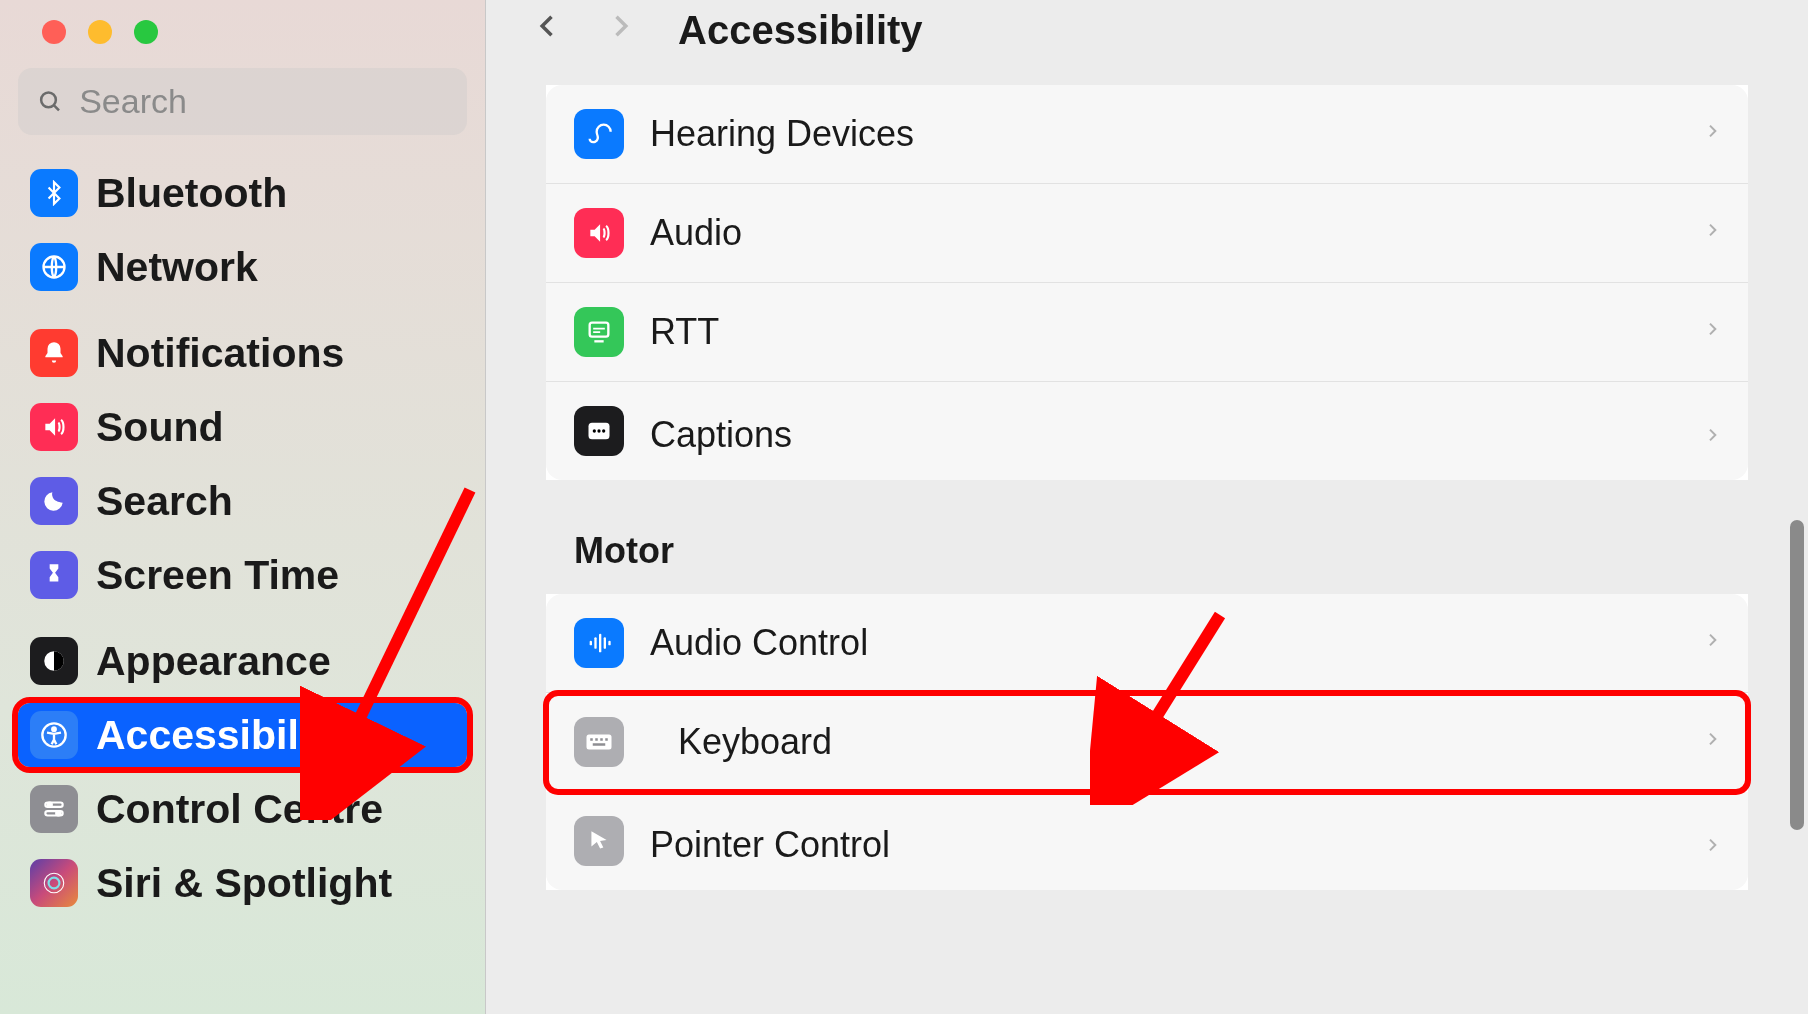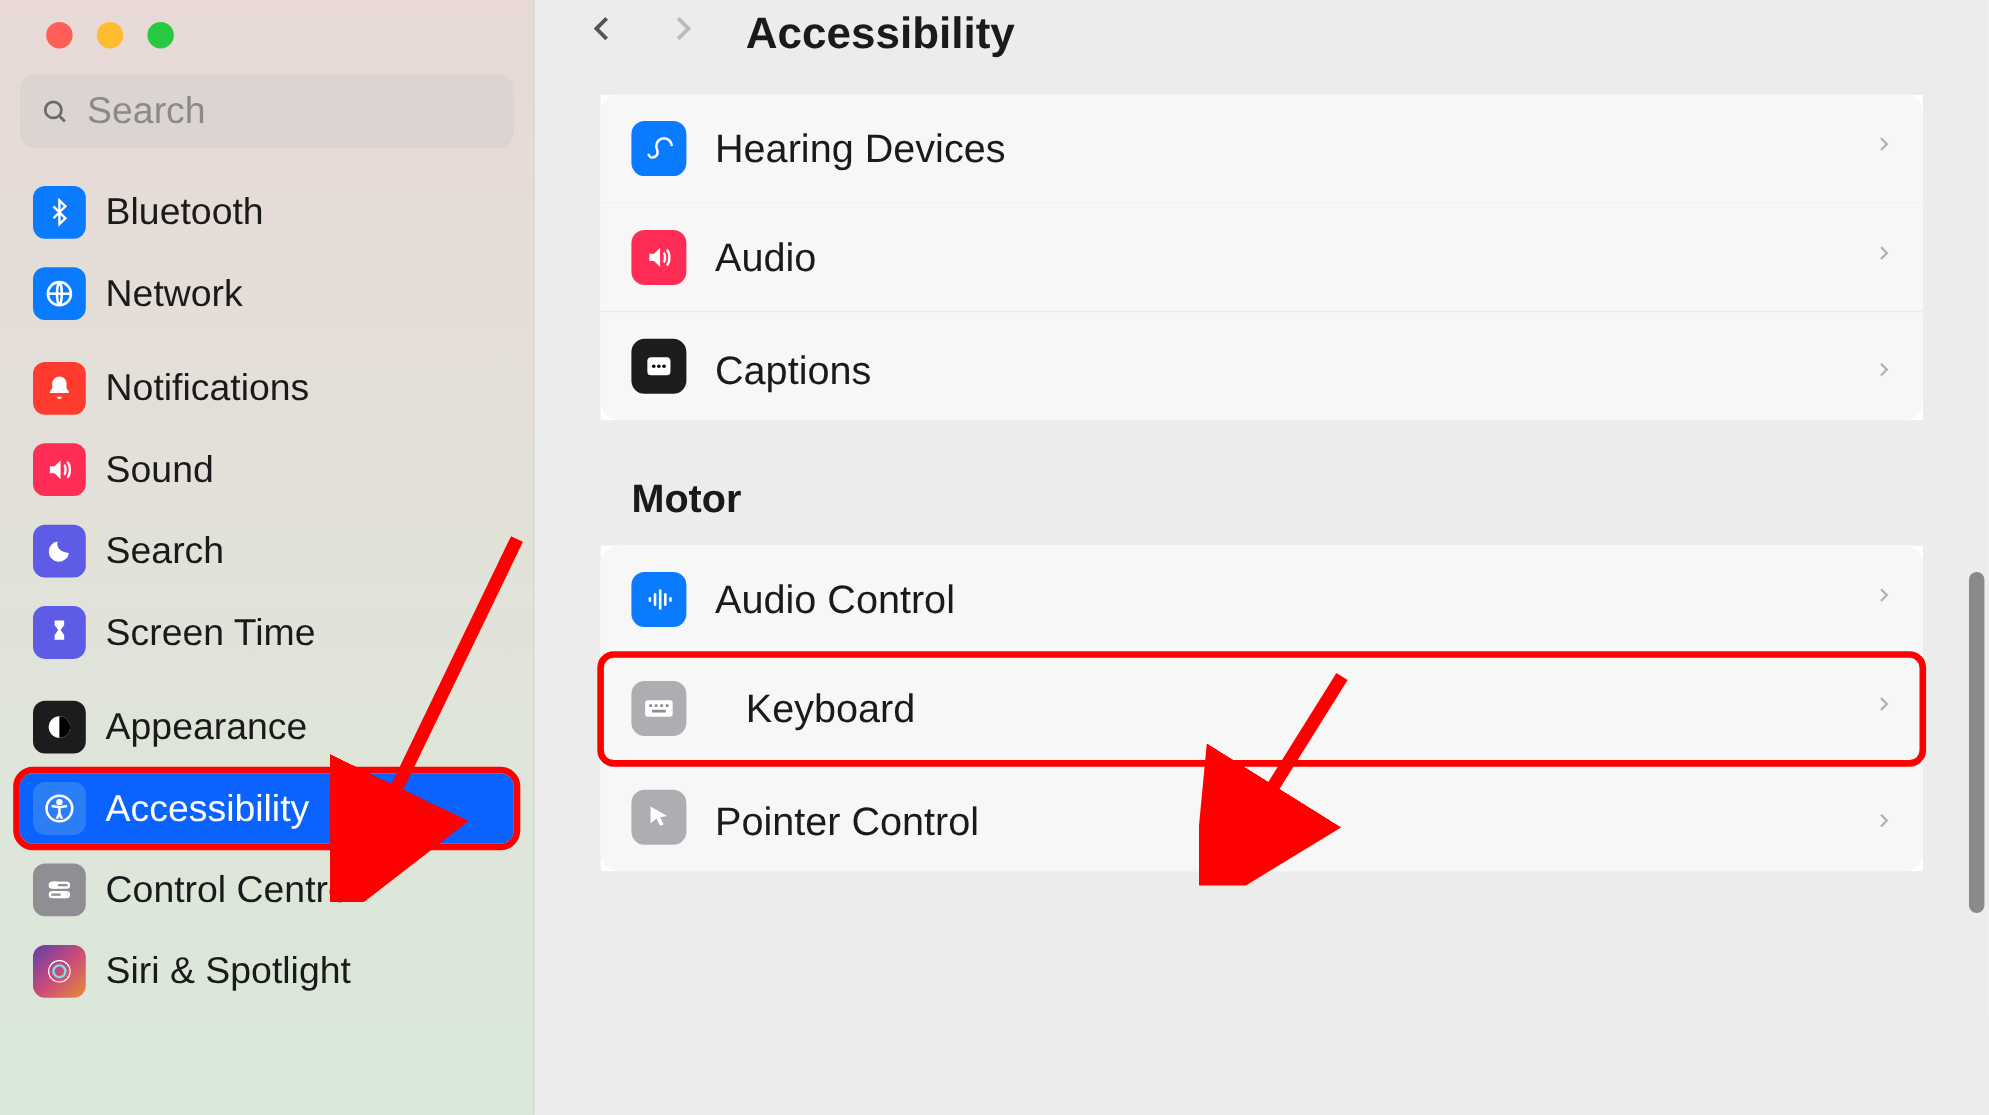--- a/index.html
+++ b/index.html
@@ -84,22 +84,23 @@
       border-radius: 11px;
       display: flex;
       align-items: center;
       justify-content: center;
       margin-right: 18px;
       flex-shrink: 0;
       color: #fff;
       font-size: 26px;
     }
     .sidebar-label {
-      font-size: 34px;
+      font-size: 41px;
       color: #1a1a1a;
+      font-weight: bold;
     }
     .highlight-red {
       outline: 6px solid #ff0000;
       border-radius: 12px;
     }
     
     .main {
       flex: 1;
       background: #ececec;
       display: flex;
@@ -367,20 +368,35 @@
               </svg>
           </div>
           <span class="row-label">Audio</span>
           <span class="chevron">
             <svg width="16" height="28" viewBox="0 0 24 24" fill="none" stroke="#b0b0b0" stroke-width="3">
                 <path d="M9 4l8 8-8 8"></path>
               </svg>
           </span>
         </div>
         <div class="row">
+          <div class="row-icon bg-green">
+            <svg viewBox="0 0 24 24" width="28" height="28" fill="#fff">
+                <rect x="4" y="4" width="16" height="12" rx="2" fill="none" stroke="#fff" stroke-width="2"></rect>
+                <path d="M8 20h8" stroke="#fff" stroke-width="2"></path>
+                <path d="M7 9h10M7 12h6" stroke="#fff" stroke-width="1.5"></path>
+              </svg>
+          </div>
+          <span class="row-label">RTT</span>
+          <span class="chevron">
+            <svg width="16" height="28" viewBox="0 0 24 24" fill="none" stroke="#b0b0b0" stroke-width="3">
+                <path d="M9 4l8 8-8 8"></path>
+              </svg>
+          </span>
+        </div>
+        <div class="row">
           <div class="row-icon bg-black">
             <svg viewBox="0 0 24 24" width="28" height="28" fill="#fff">
                 <rect x="3" y="5" width="18" height="14" rx="3" fill="#fff"></rect>
                 <circle cx="8" cy="12" r="1.4" fill="#000"></circle>
                 <circle cx="12" cy="12" r="1.4" fill="#000"></circle>
                 <circle cx="16" cy="12" r="1.4" fill="#000"></circle>
               </svg>
           </div>
           <span class="row-label">Captions</span>
           <span class="chevron">

